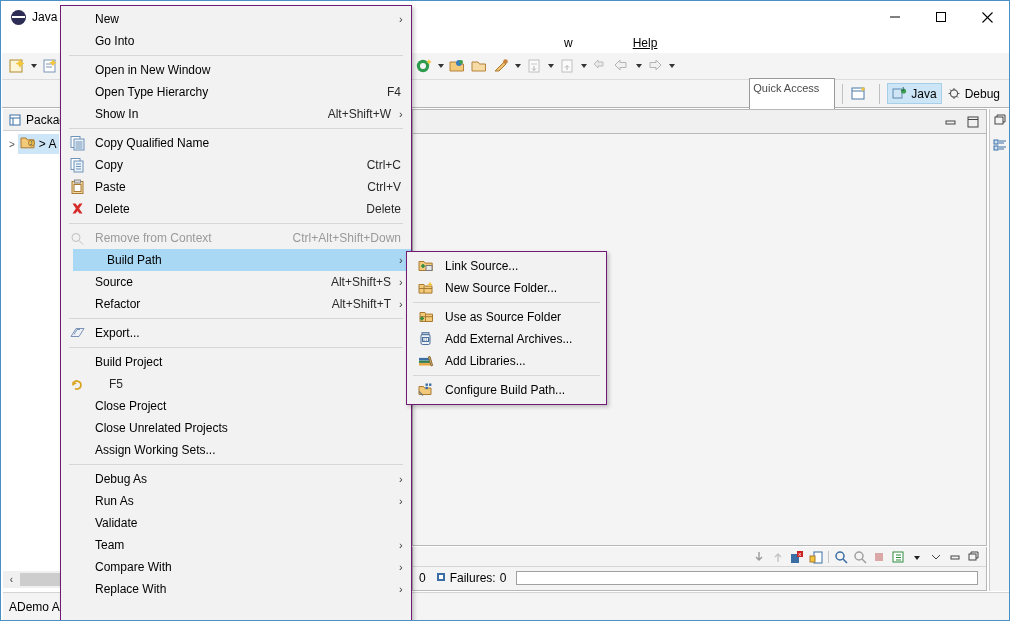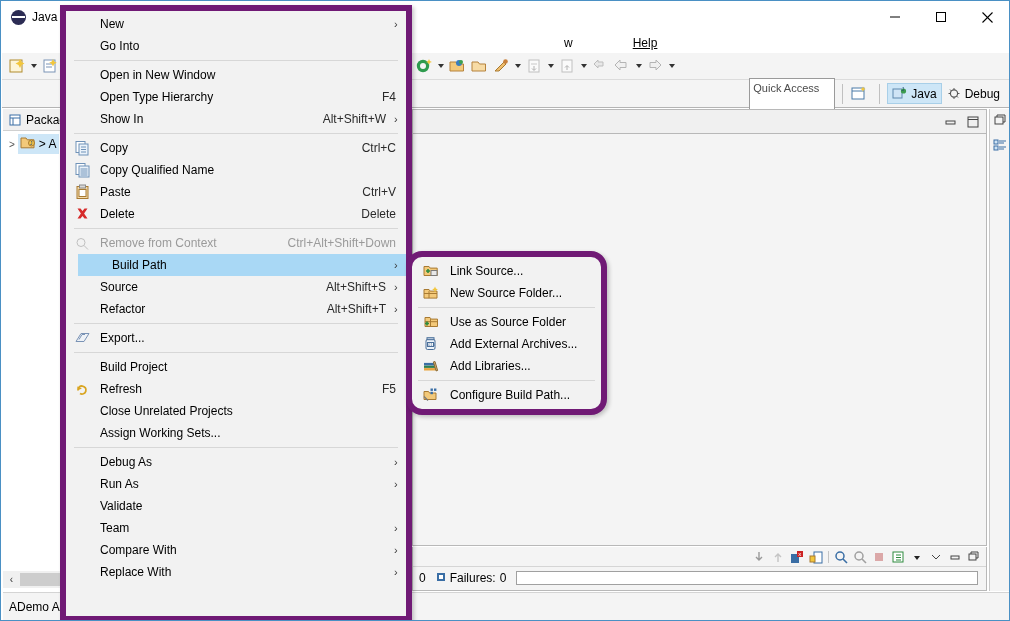--- a/index.html
+++ b/index.html
@@ -181,27 +181,27 @@
     width: 17px; height: 17px; display: flex; align-items: center; justify-content: center;
     font-size: 10px; color: #333;
   }
   .hscroll-thumb { width: 62px; height: 13px; background: #cdcdcd; }
   .status-text { font-size: 12px; padding-left: 6px; white-space: nowrap; }
 
   
   .ctxmenu {
     position: absolute;
     background: #f2f2f2;
-    border: 6px solid #701a75;
+    border: 1px solid #701a75;
     box-shadow: 2px 2px 4px rgba(0,0,0,0.22);
     padding: 2px 0;
     z-index: 50;
   }
   #main-menu { left: 59px; top: 4px; width: 352px; height: 617px; overflow: hidden; }
-  #sub-menu  { left: 405px; top: 250px; width: 201px; padding: 3px 0; z-index: 60; border-radius: 16px; }
+  #sub-menu  { left: 405px; top: 250px; width: 201px; padding: 3px 0; z-index: 60; }
 
   .mi {
     position: relative;
     display: flex; align-items: center;
     height: 22px;
     padding-left: 34px; padding-right: 10px;
     font-size: 12px; color: #000;
     white-space: nowrap;
   }
   .mi.sub-pad { padding-left: 38px; }
@@ -564,45 +564,45 @@
       <span class="accel">Alt+Shift+W</span>
       <span class="chev">›</span>
     </div>
 
     <div class="msep"></div>
 
     <div class="mi">
       <span class="ico">
         <svg width="17" height="17" viewBox="0 0 17 17">
             <rect x="2" y="2" width="9" height="11" fill="#fff" stroke="#6f92b8"></rect>
-            <rect x="5" y="4.5" width="9" height="11" fill="#eaf2fa" stroke="#6f92b8"></rect>
-            <line x1="7" y1="7.5" x2="12" y2="7.5" stroke="#6f92b8"></line>
-            <line x1="7" y1="10" x2="12" y2="10" stroke="#6f92b8"></line>
-            <line x1="7" y1="12.5" x2="12" y2="12.5" stroke="#6f92b8"></line>
-          </svg>
-      </span>
-      <span class="label">Copy</span>
-      <span class="accel">Ctrl+C</span>
-    </div>
-    <div class="mi">
-      <span class="ico">
-        <svg width="17" height="17" viewBox="0 0 17 17">
-            <rect x="2" y="2" width="9" height="11" fill="#fff" stroke="#6f92b8"></rect>
             <rect x="5" y="4.5" width="10" height="11" fill="#eaf2fa" stroke="#6f92b8"></rect>
             <line x1="6.5" y1="7.5" x2="13.5" y2="7.5" stroke="#6f92b8"></line>
             <line x1="6.5" y1="9.5" x2="13.5" y2="9.5" stroke="#6f92b8"></line>
             <line x1="6.5" y1="11.5" x2="13.5" y2="11.5" stroke="#6f92b8"></line>
             <line x1="6.5" y1="13.5" x2="13.5" y2="13.5" stroke="#6f92b8"></line>
           </svg>
       </span>
       <span class="label">Copy Qualified Name</span>
     </div>
     <div class="mi">
       <span class="ico">
         <svg width="17" height="17" viewBox="0 0 17 17">
+            <rect x="2" y="2" width="9" height="11" fill="#fff" stroke="#6f92b8"></rect>
+            <rect x="5" y="4.5" width="9" height="11" fill="#eaf2fa" stroke="#6f92b8"></rect>
+            <line x1="7" y1="7.5" x2="12" y2="7.5" stroke="#6f92b8"></line>
+            <line x1="7" y1="10" x2="12" y2="10" stroke="#6f92b8"></line>
+            <line x1="7" y1="12.5" x2="12" y2="12.5" stroke="#6f92b8"></line>
+          </svg>
+      </span>
+      <span class="label">Copy</span>
+      <span class="accel">Ctrl+C</span>
+    </div>
+    <div class="mi">
+      <span class="ico">
+        <svg width="17" height="17" viewBox="0 0 17 17">
             <rect x="3" y="3" width="11" height="12" fill="#f3d9a8" stroke="#a87a32"></rect>
             <rect x="5.5" y="1.5" width="6" height="3" fill="#d8d8d8" stroke="#8a8a8a"></rect>
             <rect x="5" y="6" width="7" height="7" fill="#fff" stroke="#a87a32"></rect>
           </svg>
       </span>
       <span class="label">Paste</span>
       <span class="accel">Ctrl+V</span>
     </div>
     <div class="mi">
       <span class="ico">
@@ -659,22 +659,24 @@
     <div class="mi">
       <span class="label">Build Project</span>
     </div>
     <div class="mi">
       <span class="ico">
         <svg width="17" height="17" viewBox="0 0 17 17">
             <path d="M4 10 a4 4 0 1 1 2 3" fill="none" stroke="#d9a521" stroke-width="1.8"></path>
             <path d="M3 6 l1.5 3.5 3.5 -1.5z" fill="#d9a521"></path>
           </svg>
       </span>
-      <span class="label">Refresh</span>
       <span class="accel">F5</span>
+    </div>
+    <div class="mi">
+      <span class="label">Close Project</span>
     </div>
     <div class="mi">
       <span class="label">Close Unrelated Projects</span>
     </div>
     <div class="mi">
       <span class="label">Assign Working Sets...</span>
     </div>
 
     <div class="msep"></div>
 

